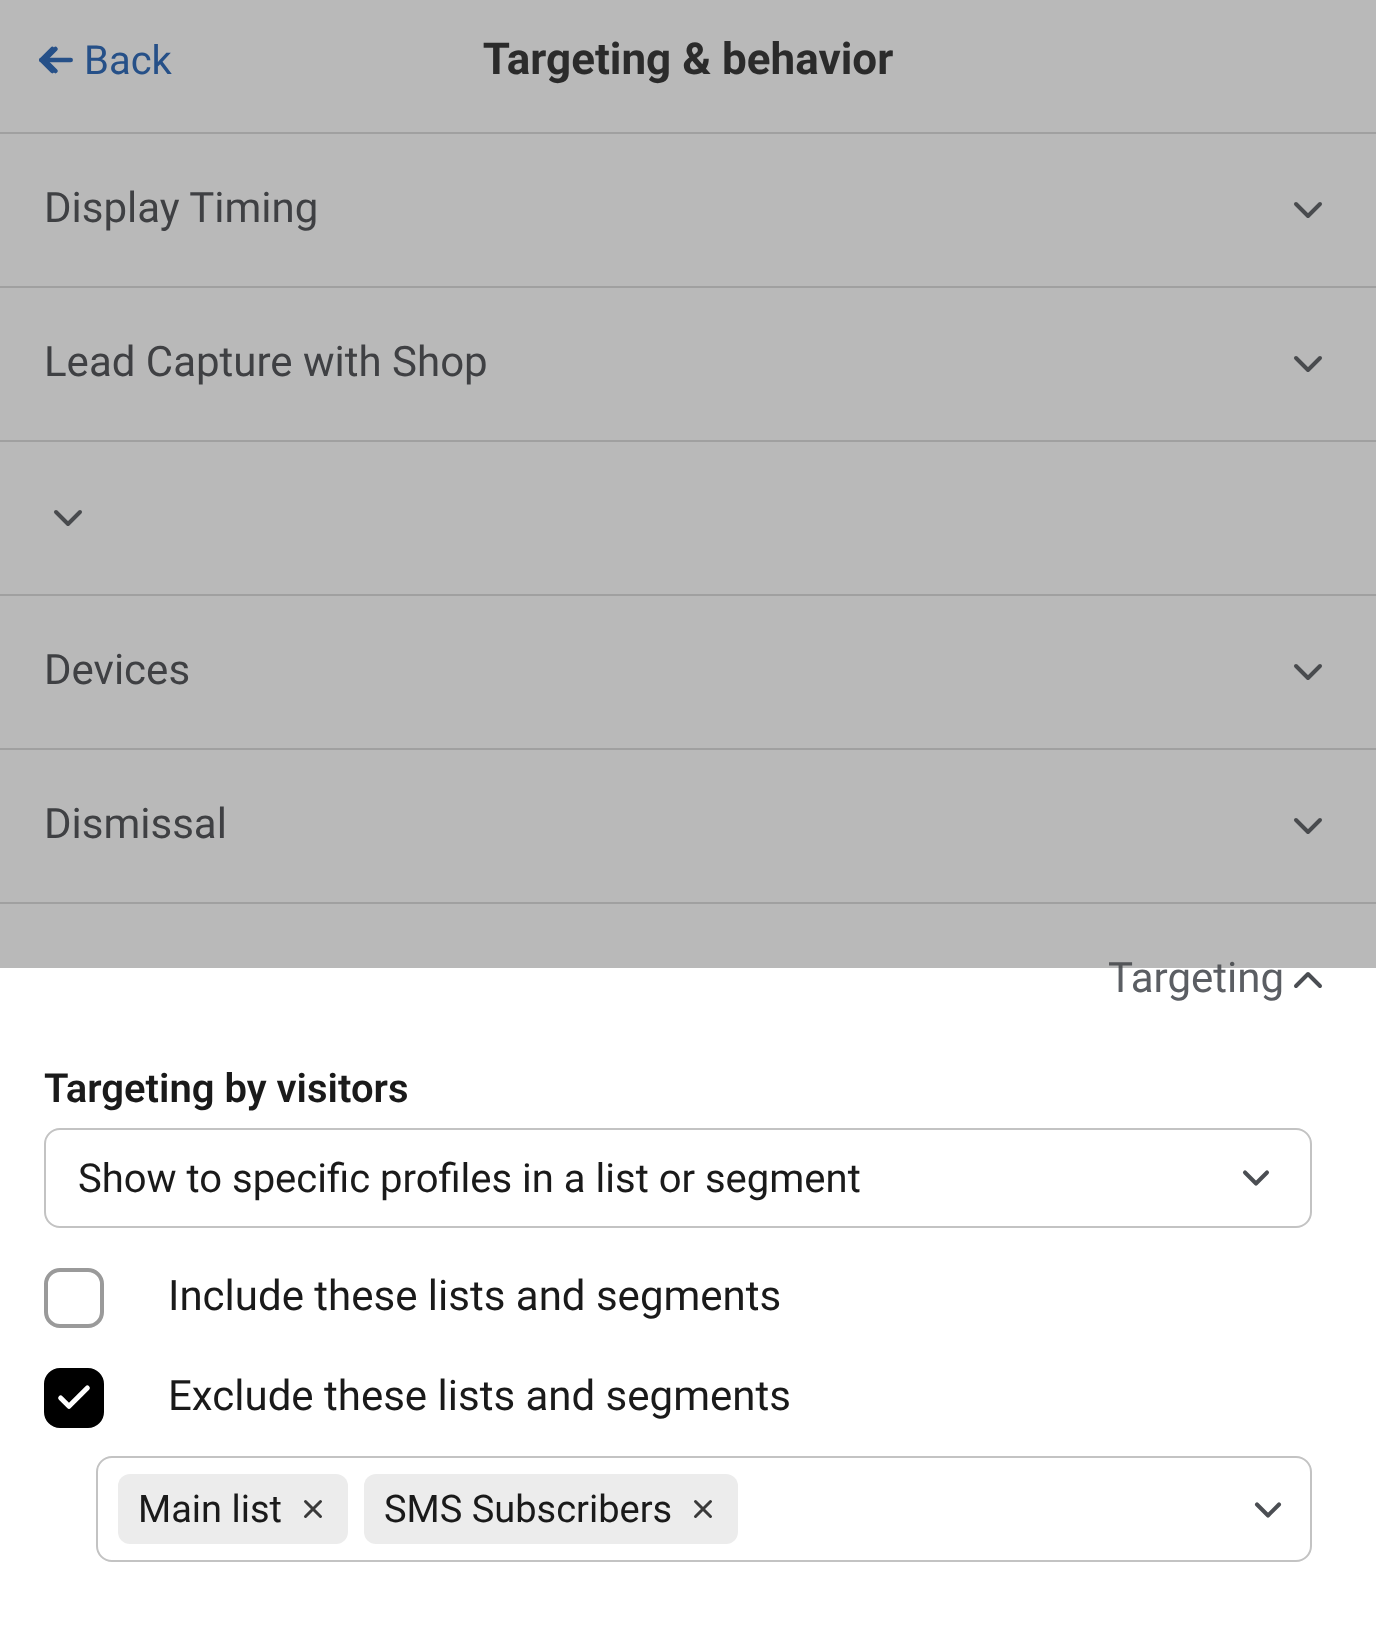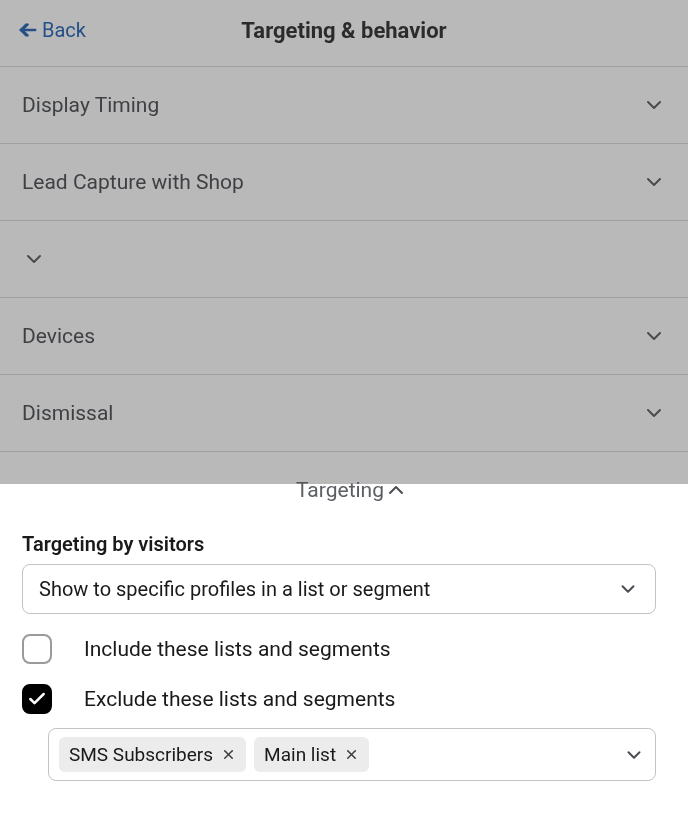--- a/index.html
+++ b/index.html
@@ -58,21 +58,21 @@
       display: inline-flex;
       color: #4b4e53;
     }
     .targeting-section {
       border-top: 1px solid #d7d7d7;
     }
     .targeting-header {
       padding: 26px 22px 18px 38px;
       display: flex;
       align-items: center;
-      justify-content: center;
+      justify-content: flex-end;
       cursor: pointer;
     }
     .targeting-label {
       font-size: 21px;
       color: #5b5e63;
       font-weight: 400;
     }
     .targeting-body {
       padding: 0 32px 22px 22px;
     }
@@ -259,30 +259,30 @@
         <svg width="20" height="20" viewBox="0 0 24 24" fill="none" stroke="currentColor" stroke-width="3" stroke-linecap="round" stroke-linejoin="round">
             <polyline points="20 6 9 17 4 12"></polyline>
           </svg>
       </div>
       <span class="check-label">Exclude these lists and segments</span>
     </div>
 
     <div class="tag-input">
       <div class="tags-wrap">
         <div class="tag">
-          <span>SMS Subscribers</span>
+          <span>Main list</span>
           <span class="tag-x">
             <svg width="15" height="15" viewBox="0 0 24 24" fill="none" stroke="currentColor" stroke-width="2.4" stroke-linecap="round">
                 <line x1="18" y1="6" x2="6" y2="18"></line>
                 <line x1="6" y1="6" x2="18" y2="18"></line>
               </svg>
           </span>
         </div>
         <div class="tag">
-          <span>Main list</span>
+          <span>SMS Subscribers</span>
           <span class="tag-x">
             <svg width="15" height="15" viewBox="0 0 24 24" fill="none" stroke="currentColor" stroke-width="2.4" stroke-linecap="round">
                 <line x1="18" y1="6" x2="6" y2="18"></line>
                 <line x1="6" y1="6" x2="18" y2="18"></line>
               </svg>
           </span>
         </div>
       </div>
       <span class="chevron">
         <svg width="22" height="22" viewBox="0 0 24 24" fill="none" stroke="currentColor" stroke-width="2.2" stroke-linecap="round" stroke-linejoin="round">

